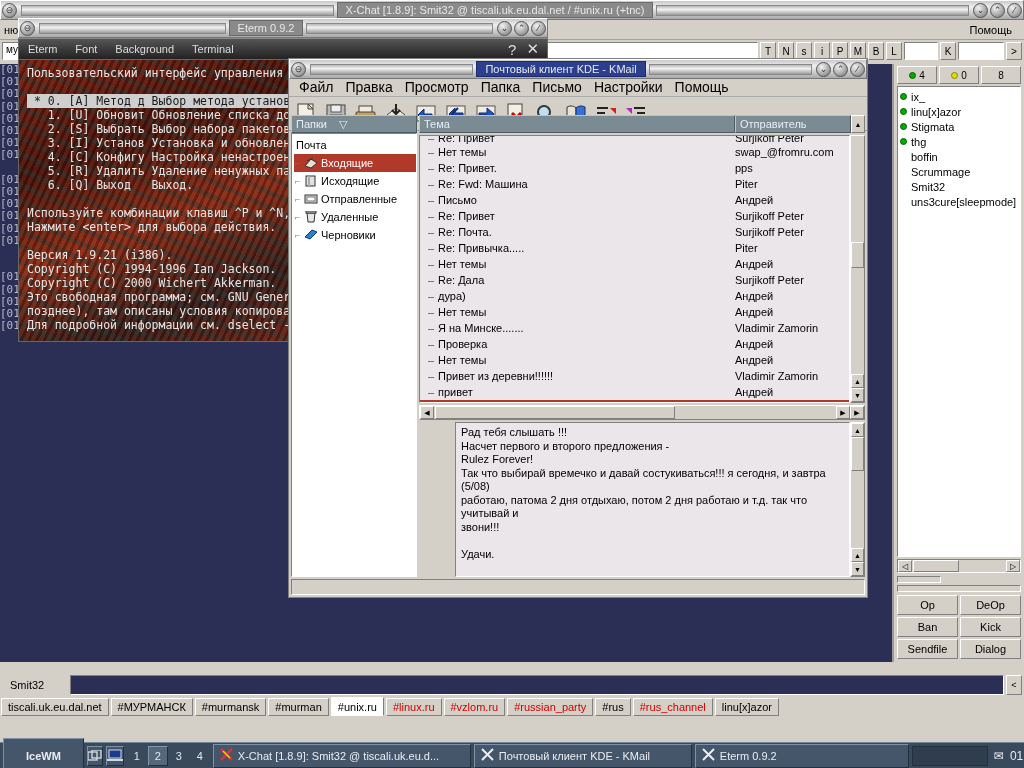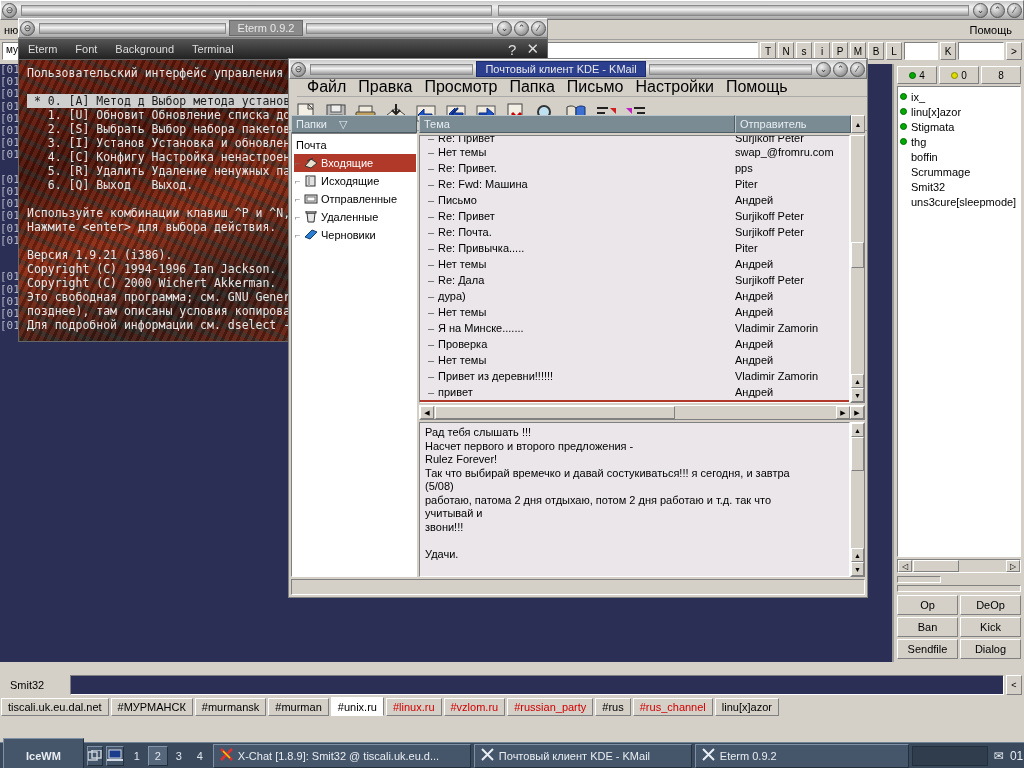--- a/index.html
+++ b/index.html
@@ -143,22 +143,22 @@
       linear-gradient(160deg,#7a1f0e 0%,#4a1208 25%,#8d2a12 45%,#3a1a14 65%,#7d2410 85%,#451108 100%);
     border:1px solid #666; border-top:none;
     font-family:"DejaVu Sans Mono","Liberation Mono",monospace; font-size:11.5px; line-height:14px;
     color:#e6e6e6; padding:6px 8px; white-space:pre;
   }
   .et-hl { background:#cfcfcf; color:#1a1a1a; }
 
   
   #kmail-window { position:absolute; left:288px; top:58px; width:580px; height:540px;
     background:#d4d0c8; border:1px solid #808080; }
-  #kmail-menubar { height:18px; background:#d4d0c8; display:flex; align-items:flex-end;
-    padding:0 4px; font-size:16px; color:#000; border-bottom:1px solid #aaa;margin-left:8px; }
+  #kmail-menubar { height:18px; background:#d4d0c8; display:flex; align-items:flex-start;
+    padding:0 4px; font-size:14px; color:#000; border-bottom:1px solid #aaa; }
   #kmail-menubar .mi { padding:0 6px; }
   #kmail-toolbar { height:34px; background:#d4d0c8; display:flex; align-items:center;
     padding:0 4px; gap:4px; border-bottom:1px solid #9a9a9a; }
   .tb-icon { width:26px; height:26px; display:flex; align-items:center; justify-content:center; }
   #kmail-main { position:absolute; left:2px; right:2px; top:56px; bottom:20px; display:flex; gap:2px; }
   #folders-pane { width:126px; flex:0 0 126px; display:flex; flex-direction:column; }
   .pane-header { height:18px; background:#7b8b94; color:#e6eef2; font-size:11px;
     display:flex; align-items:center; padding:0 4px;
     border:1px solid; border-color:#b9c6cc #4d5b62 #4d5b62 #b9c6cc; }
   #folders-list { flex:1; background:#fff; border:1px solid; border-color:#808080 #fff #fff #808080;
@@ -187,21 +187,21 @@
   .vscroll .arr { height:14px; display:flex; align-items:center; justify-content:center; font-size:7px;
     background:#d4d0c8; border:1px solid; border-color:#fff #808080 #808080 #fff; }
   .vscroll .track { flex:1; }
   .vscroll .thumb { height:26px; background:#d4d0c8; border:1px solid; border-color:#fff #808080 #808080 #fff; }
   #hscroll { height:15px; background:#d4d0c8; border:1px solid; border-color:#fff #808080 #808080 #fff;
     display:flex; align-items:center; }
   #hscroll .arr { width:14px; height:13px; background:#d4d0c8; border:1px solid; border-color:#fff #808080 #808080 #fff;
     display:flex; align-items:center; justify-content:center; font-size:7px;}
   #hscroll .thumb { width:240px; height:13px; background:#d4d0c8; border:1px solid; border-color:#fff #808080 #808080 #fff; margin-left:1px; }
   #hscroll .track { flex:1; }
-  #body-wrap { flex:1; display:flex; }
+  #body-wrap { flex:1; display:flex;margin-left:36px; }
   #msg-body { flex:1; background:#eae6e9; border:1px solid; border-color:#808080 #fff #fff #808080;
     font-size:11px; color:#000; padding:3px 5px; line-height:13.5px; overflow:hidden; white-space:pre-wrap; }
   #kmail-status { position:absolute; left:2px; right:2px; bottom:2px; height:16px;
     background:#d4d0c8; border:1px solid; border-color:#808080 #fff #fff #808080; }
 
   
   #taskbar { position:absolute; left:0; bottom:0; width:1024px; height:26px;
     background:#3a4a5c; display:flex; align-items:center; gap:3px; padding:0 3px;
     border-top:1px solid #6f8296; }
   .tb-sys { height:36px; padding:0 22px; background:#46566a; color:#e9edf2; font-size:11px;
@@ -221,20 +221,21 @@
 </head>
 <body>
 
 <div id="screen">
 
   <div id="xchat-window">
 
     <div class="wm-titlebar">
       <div class="wm-btn">⊖</div>
       <div class="wm-spacer"></div>
+      <div class="wm-title-text">X-Chat [1.8.9]: Smit32 @ tiscali.uk.eu.dal.net / #unix.ru (+tnc)</div>
       <div class="wm-spacer"></div>
       <div class="wm-btn">⌄</div>
       <div class="wm-btn">⌃</div>
       <div class="wm-btn">⁄</div>
     </div>
 
     <div id="xchat-menubar">
       <span>ню</span>
       <span style="margin-left:auto; padding-right:8px;">Помощь</span>
     </div>

